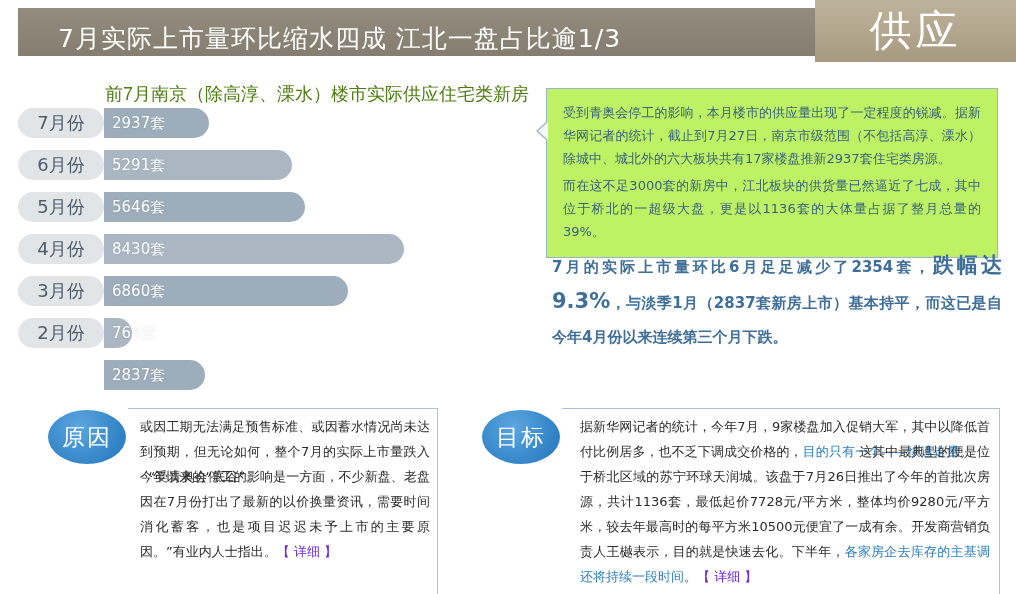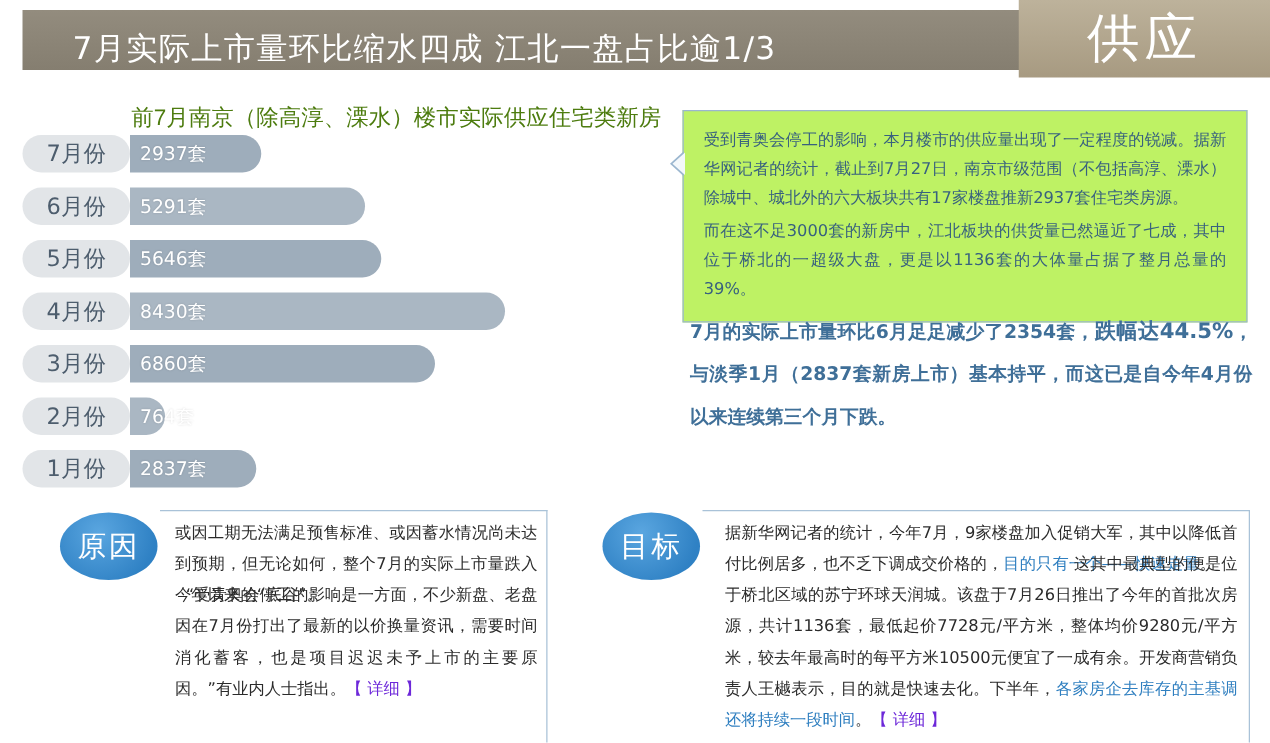--- a/index.html
+++ b/index.html
@@ -164,21 +164,21 @@
     position: absolute;
     left: 552px; top: 248px;
     width: 450px;
     font-size: 15px;
     line-height: 34px;
     color: #3f6f98;
     font-family: "DejaVu Sans", sans-serif;
     font-weight: bold;
     text-align: justify;
   }
-  .highlight .big { font-size: 17px; }
+  .highlight .big { font-size: 21px; }
 
   
   .panel {
     position: absolute;
     top: 408px;
     height: 221px;
     box-sizing: border-box;
   }
   .panel-left  { left: 18px;  width: 420px; }
   .panel-right { left: 452px; width: 548px; }
@@ -264,34 +264,33 @@
         <div class="row-label">3月份</div>
         <div class="bar" style="width: 244.128px;"></div>
         <div class="bar-value">6860套</div>
       </div>
       <div class="row">
         <div class="row-label">2月份</div>
         <div class="bar alt" style="width: 28px;"></div>
         <div class="bar-value">764套</div>
       </div>
       <div class="row">
-        <div class="row-label">1月份</div>
         <div class="bar" style="width: 100.961px;"></div>
         <div class="bar-value">2837套</div>
       </div>
     </div>
 </div>
 
 <div class="callout">
   <p>受到青奥会停工的影响，本月楼市的供应量出现了一定程度的锐减。据新华网记者的统计，截止到7月27日，南京市级范围（不包括高淳、溧水）除城中、城北外的六大板块共有17家楼盘推新2937套住宅类房源。</p>
   <p>而在这不足3000套的新房中，江北板块的供货量已然逼近了七成，其中位于桥北的一超级大盘，更是以1136套的大体量占据了整月总量的39%。</p>
 </div>
 
 <div class="highlight">
-  <span>7月的实际上市量环比6月足足减少了2354套，</span><span class="big">跌幅达</span><span class="big">44.5%</span><span>，与淡季1月（2837套新房上市）基本持平，而</span><span>这已是自今年4月份以来连续第三个月下跌。</span>
+  <span>7月的实际上市量环比6月足足减少了2354套，</span><span class="big">跌幅达</span><span class="big">9.3%</span><span>，与淡季1月（2837套新房上市）基本持平，而</span><span>这已是自今年4月份以来连续第三个月下跌。</span>
 </div>
 
 <div class="panel panel-left">
   <div class="panel-box"></div>
   <div class="panel-badge">原因</div>
   <div class="panel-text">
     <span>或因工期无法满足预售标准、或因蓄水情况尚未达到预期，但无论如何，整个7月的实际上市量跌入今年以来的“底谷”。</span>
     <span class="full">“受青奥会停工的影响是一方面，不少新盘、老盘因在7月份打出了最新的以价换量资讯，需要时间消化蓄客，也是项目迟迟未予上市的主要原因。”有业内人士指出。</span><span class="detail">【 详细 】</span>
   </div>
 </div>

